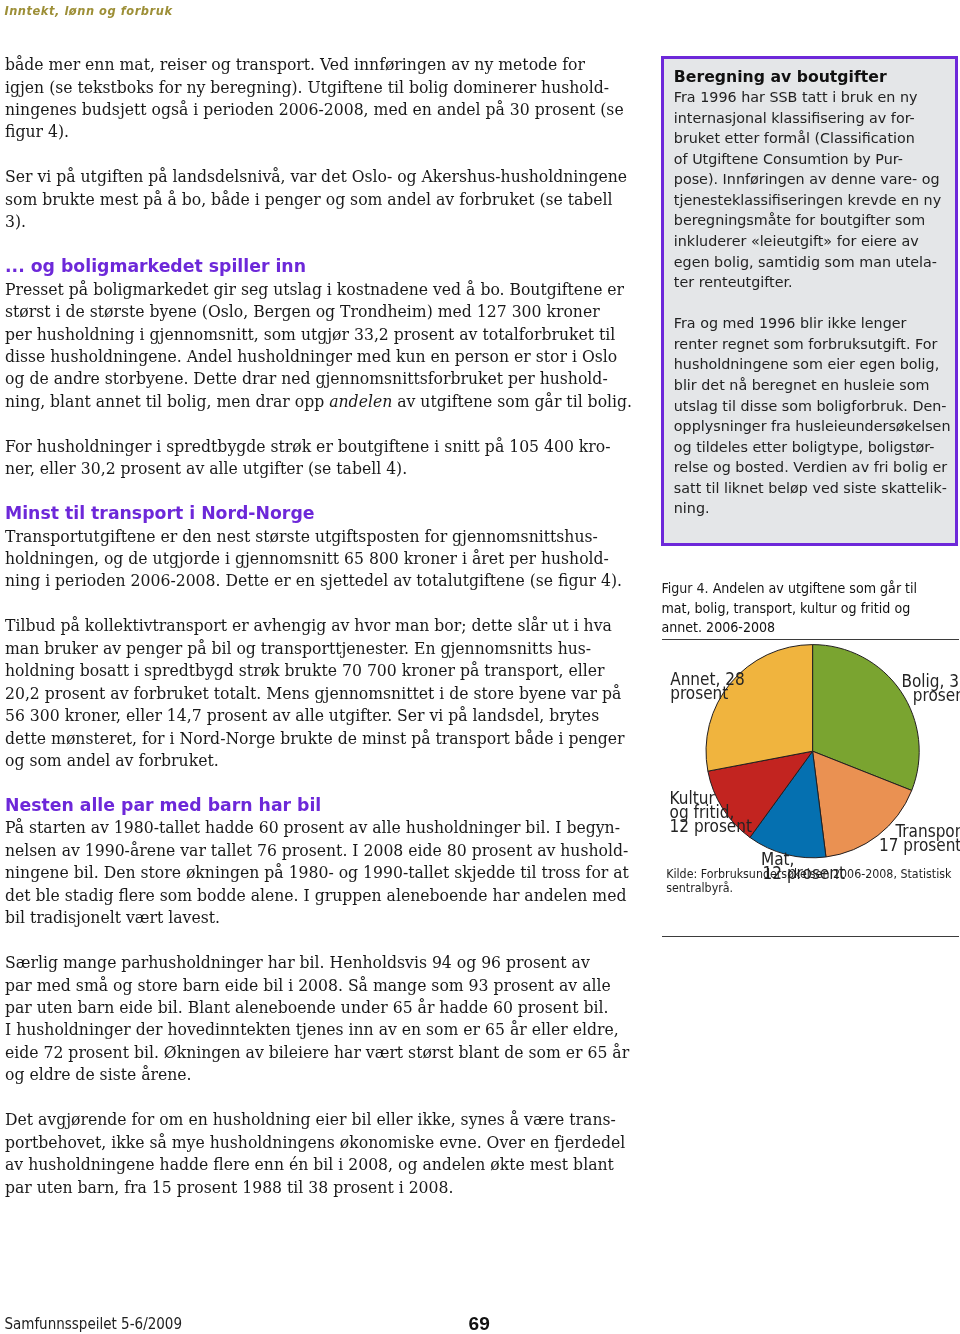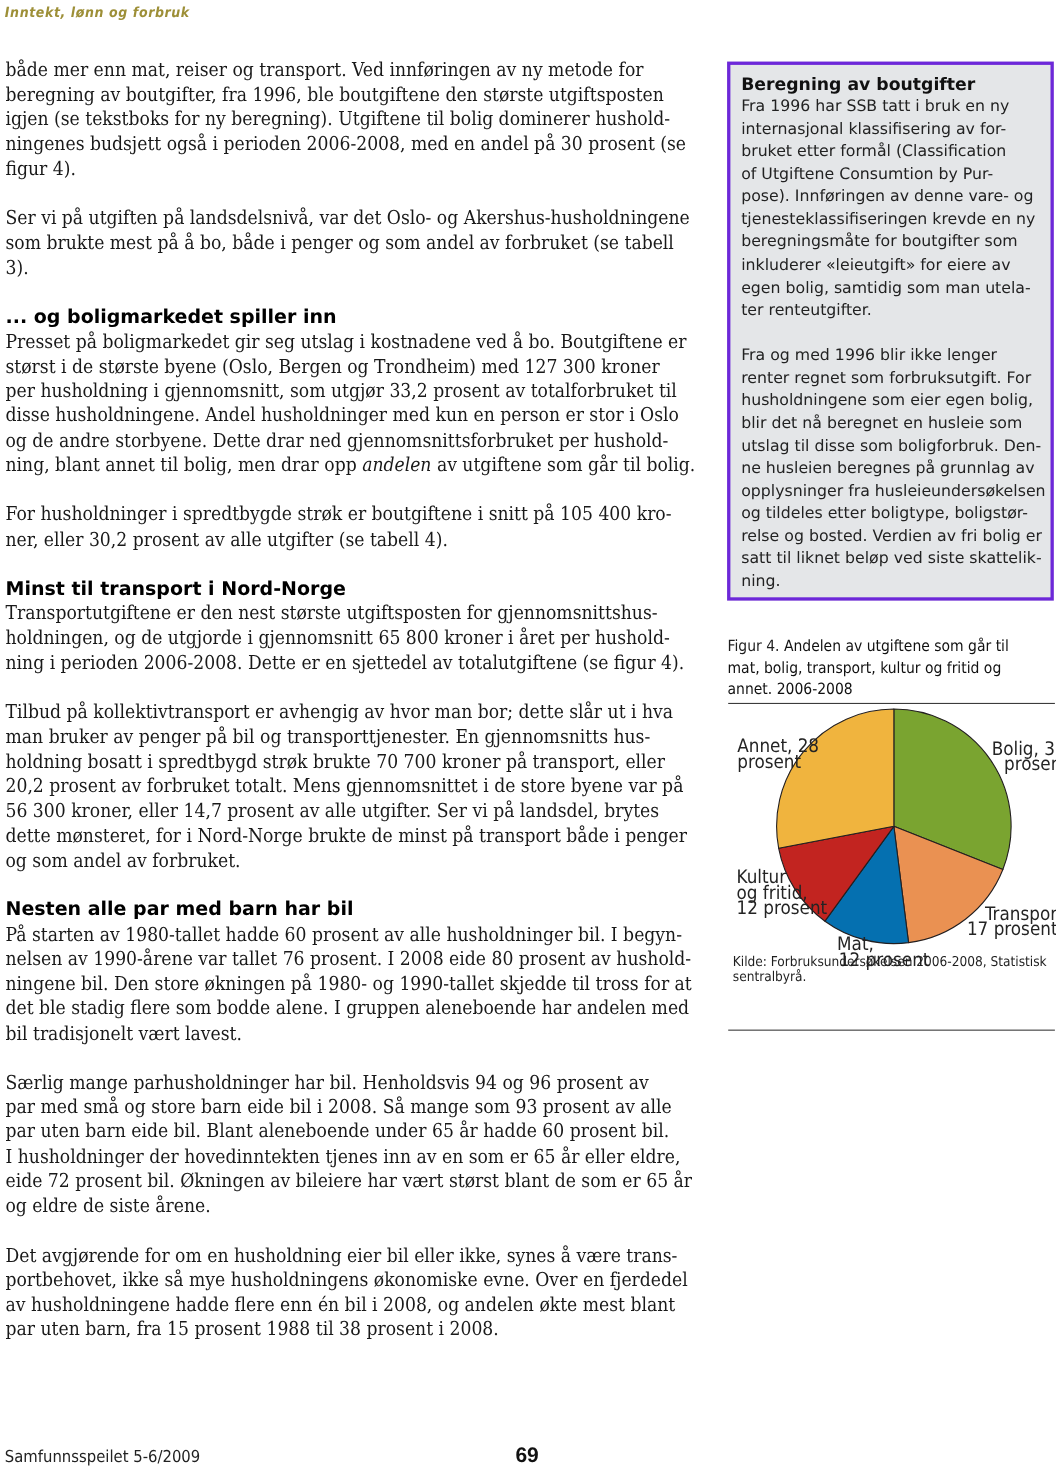--- a/index.html
+++ b/index.html
@@ -12,21 +12,21 @@
     font-family:"DejaVu Sans",sans-serif;font-stretch:condensed;font-style:italic;
     font-weight:bold;font-size:12.7px;line-height:16px;letter-spacing:0.55px;
     color:#9d8f37;white-space:nowrap;}
 
   .maincol{position:absolute;left:5px;top:53.1px;width:640px;}
   .para{margin:0;}
   .para .ln{font-family:"DejaVu Serif",serif;font-stretch:condensed;font-size:17.4px;
     line-height:22.45px;color:#191919;white-space:nowrap;display:block;}
   .head{margin:0;}
   .head .ln{font-family:"DejaVu Sans",sans-serif;font-weight:bold;
-    font-size:17.3px;line-height:22.45px;color:#000000;white-space:nowrap;display:block;}
+    font-size:17.3px;line-height:22.45px;color:#6d28d9;white-space:nowrap;display:block;}
   .gap{height:22.45px;}
 
   .factbox{position:absolute;left:661px;top:56px;width:297.4px;height:489.5px;box-sizing:border-box;
     background:#e4e6e8;border:3px solid #6d28d9;padding:7.5px 11px 10px 9.8px;}
   .fb-title,.fb-p{margin:0;}
   .fb-title .ln,.fb-p .ln{font-family:"DejaVu Sans",sans-serif;font-size:14.32px;
     line-height:20.57px;color:#222;white-space:nowrap;display:block;}
   .fb-title .ln{font-weight:bold;color:#111;font-size:15.7px;}
   .fb-gap{height:20.57px;}
 
@@ -54,21 +54,20 @@
 </head>
 <body>
 
 <div class="page">
 
   <div class="running-head">Inntekt, lønn og forbruk</div>
 
   <div class="maincol">
       <p class="para">
         <span class="ln">både mer enn mat, reiser og transport. Ved innføringen av ny metode for</span>
-        <span class="ln">beregning av boutgifter, fra 1996, ble boutgiftene den største utgiftsposten</span>
         <span class="ln">igjen (se tekstboks for ny beregning). Utgiftene til bolig dominerer hushold-</span>
         <span class="ln">ningenes budsjett også i perioden 2006-2008, med en andel på 30 prosent (se</span>
         <span class="ln">figur 4).</span>
       </p>
       <div class="gap"></div>
       <p class="para">
         <span class="ln">Ser vi på utgiften på landsdelsnivå, var det Oslo- og Akershus-husholdningene</span>
         <span class="ln">som brukte mest på å bo, både i penger og som andel av forbruket (se tabell</span>
         <span class="ln">3).</span>
       </p>
@@ -154,21 +153,20 @@
           <span class="ln">egen bolig, samtidig som man utela-</span>
           <span class="ln">ter renteutgifter.</span>
         </p>
         <div class="fb-gap"></div>
         <p class="fb-p">
           <span class="ln">Fra og med 1996 blir ikke lenger</span>
           <span class="ln">renter regnet som forbruksutgift. For</span>
           <span class="ln">husholdningene som eier egen bolig,</span>
           <span class="ln">blir det nå beregnet en husleie som</span>
           <span class="ln">utslag til disse som boligforbruk. Den-</span>
-          <span class="ln">ne husleien beregnes på grunnlag av</span>
           <span class="ln">opplysninger fra husleieundersøkelsen</span>
           <span class="ln">og tildeles etter boligtype, boligstør-</span>
           <span class="ln">relse og bosted. Verdien av fri bolig er</span>
           <span class="ln">satt til liknet beløp ved siste skattelik-</span>
           <span class="ln">ning.</span>
         </p>
       </div>
   </div>
 
   <p class="figcap">

